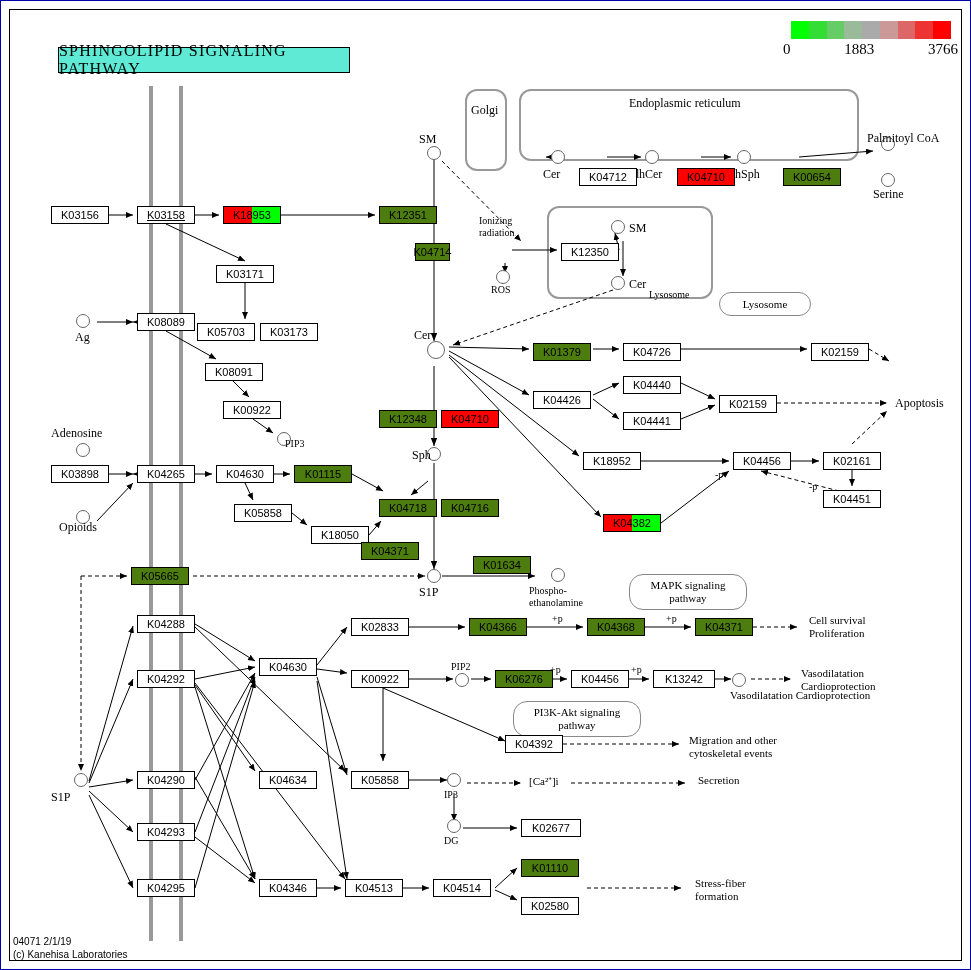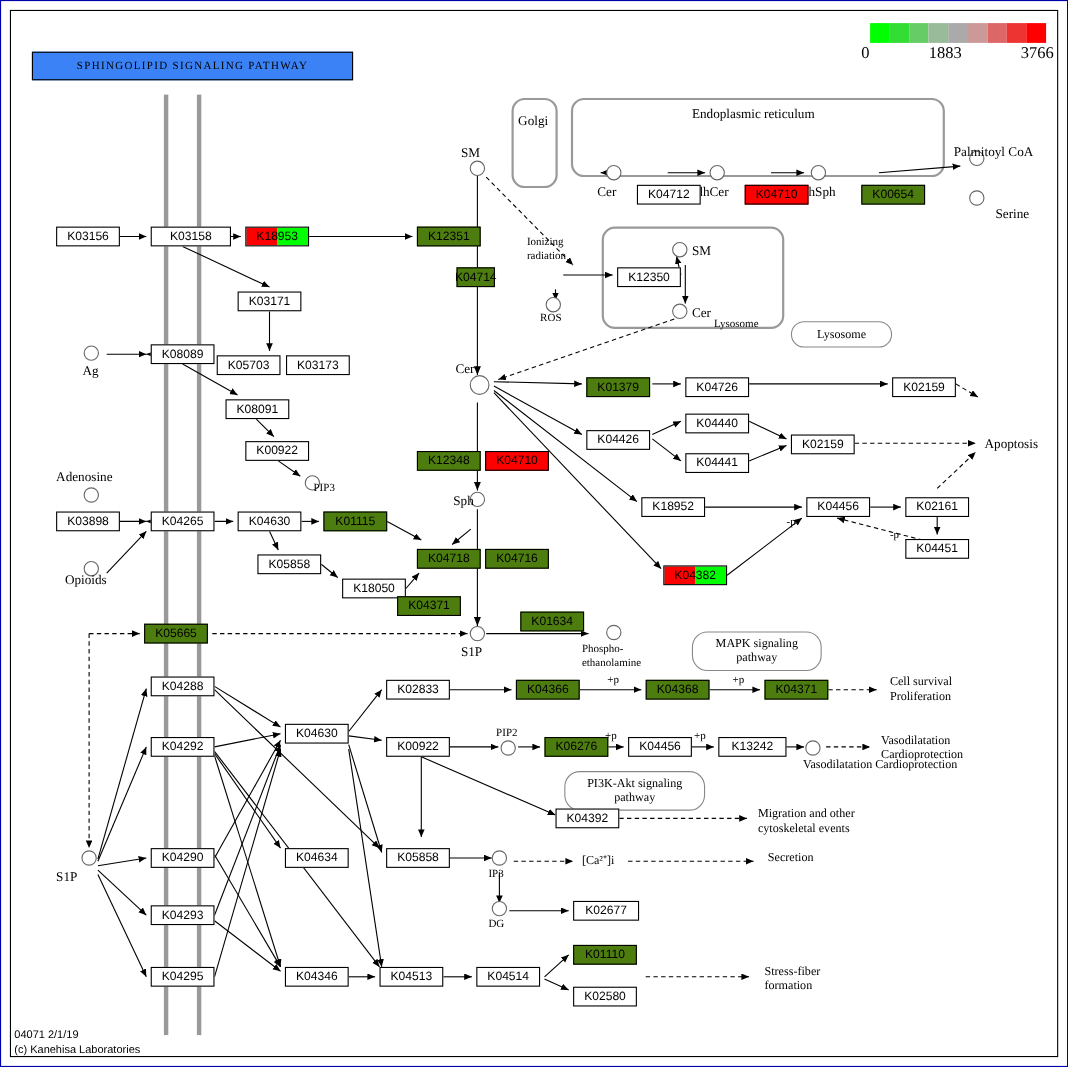--- a/index.html
+++ b/index.html
@@ -8,23 +8,23 @@
   .frame{position:absolute;left:8px;top:8px;width:953px;height:952px;border:1px solid #000;box-sizing:border-box;}
   .node{position:absolute;box-sizing:border-box;border:1px solid #000;background:#fff;
         font-family:"Liberation Sans", sans-serif;font-size:11px;color:#000;
         display:flex;align-items:center;justify-content:center;height:18px;white-space:nowrap;}
   .node.green{background:#4d7c0f;}
   .node.red{background:#ff0000;}
   .node.half{background:linear-gradient(90deg,#ff0000 0 50%,#00ff00 50% 100%);}
   .circ{position:absolute;border:1px solid #666;background:#fff;border-radius:50%;width:14px;height:14px;box-sizing:border-box;}
   .lbl{position:absolute;font-family:"Liberation Serif", serif;font-size:12px;color:#000;white-space:nowrap;}
   .lbl.small{font-size:10px;}
-  .title{position:absolute;left:28px;top:46px;width:290px;height:24px;border:1px solid #000;background:#3b82f6;
+  .title{position:absolute;left:57px;top:46px;width:290px;height:24px;border:1px solid #000;background:#5eead4;
          display:flex;align-items:center;justify-content:center;font-family:"Liberation Serif", serif;
-         font-size:10px;letter-spacing:1.2px;color:#000;}
+         font-size:16px;letter-spacing:1.2px;color:#000;}
   .rrect{position:absolute;border:2px solid #999;border-radius:12px;background:transparent;box-sizing:border-box;}
   .pill{position:absolute;border:1px solid #888;border-radius:14px;background:#fff;box-sizing:border-box;
         display:flex;align-items:center;justify-content:center;text-align:center;
         font-family:"Liberation Serif", serif;font-size:11px;color:#000;line-height:1.15;}
   .membrane{position:absolute;background:#999;width:4px;}
   .legend{position:absolute;right:12px;top:20px;}
   .legend .bar{display:flex;height:18px;width:160px;border:0;}
   .legend .bar span{flex:1;display:block;}
   .legend .nums{display:flex;justify-content:space-between;width:175px;margin-left:-8px;margin-top:2px;
                 font-family:"Liberation Serif", serif;font-size:15px;}
@@ -206,21 +206,21 @@
   <div class="circ" style="left:454px;top:672px;"></div>
   <div class="circ" style="left:731px;top:672px;"></div>
   <div class="circ" style="left:446px;top:772px;"></div>
   <div class="circ" style="left:446px;top:818px;"></div>
 
   <div class="lbl" style="left:418px;top:131px;">SM</div>
   <div class="lbl" style="left:542px;top:166px;">Cer</div>
   <div class="lbl" style="left:632px;top:166px;">dhCer</div>
   <div class="lbl" style="left:728px;top:166px;">dhSph</div>
   <div class="lbl" style="left:866px;top:130px;">Palmitoyl CoA</div>
-  <div class="lbl" style="left:872px;top:186px;margin-left:32px;">Serine</div>
+  <div class="lbl" style="left:872px;top:186px;">Serine</div>
   <div class="lbl small" style="left:478px;top:214px;line-height:1.15;">Ionizing<br>radiation</div>
   <div class="lbl" style="left:628px;top:220px;">SM</div>
   <div class="lbl" style="left:628px;top:276px;">Cer</div>
   <div class="lbl small" style="left:648px;top:288px;">Lysosome</div>
   <div class="lbl small" style="left:490px;top:283px;">ROS</div>
   <div class="lbl" style="left:413px;top:327px;">Cer</div>
   <div class="lbl" style="left:411px;top:447px;">Sph</div>
   <div class="lbl" style="left:418px;top:584px;">S1P</div>
   <div class="lbl" style="left:50px;top:789px;">S1P</div>
   <div class="lbl" style="left:74px;top:329px;">Ag</div>
@@ -246,21 +246,21 @@
   <div class="lbl small" style="left:665px;top:612px;">+p</div>
   <div class="lbl small" style="left:549px;top:663px;">+p</div>
   <div class="lbl small" style="left:630px;top:663px;">+p</div>
 
   <div class="pill" style="left:718px;top:291px;width:92px;height:24px;">Lysosome</div>
   <div class="pill" style="left:628px;top:573px;width:118px;height:36px;">MAPK signaling<br>pathway</div>
   <div class="pill" style="left:512px;top:700px;width:128px;height:36px;">PI3K-Akt signaling<br>pathway</div>
 
   <div id="nodes">
       <div class="node" style="left: 50px; top: 205px; width: 58px;">K03156</div>
-      <div class="node" style="left: 136px; top: 205px; width: 73px;">K03158</div>
+      <div class="node" style="left: 136px; top: 205px; width: 58px; text-decoration: underline;">K03158</div>
       <div class="node half" style="left: 222px; top: 205px; width: 58px;">K18953</div>
       <div class="node green" style="left: 378px; top: 205px; width: 58px;">K12351</div>
       <div class="node" style="left: 215px; top: 264px; width: 58px;">K03171</div>
       <div class="node green" style="left: 414px; top: 242px; width: 35px;">K04714</div>
       <div class="node" style="left: 560px; top: 242px; width: 58px;">K12350</div>
       <div class="node" style="left: 578px; top: 167px; width: 58px;">K04712</div>
       <div class="node red" style="left: 676px; top: 167px; width: 58px;">K04710</div>
       <div class="node green" style="left: 782px; top: 167px; width: 58px;">K00654</div>
       <div class="node" style="left: 136px; top: 312px; width: 58px;">K08089</div>
       <div class="node" style="left: 196px; top: 322px; width: 58px;">K05703</div>

